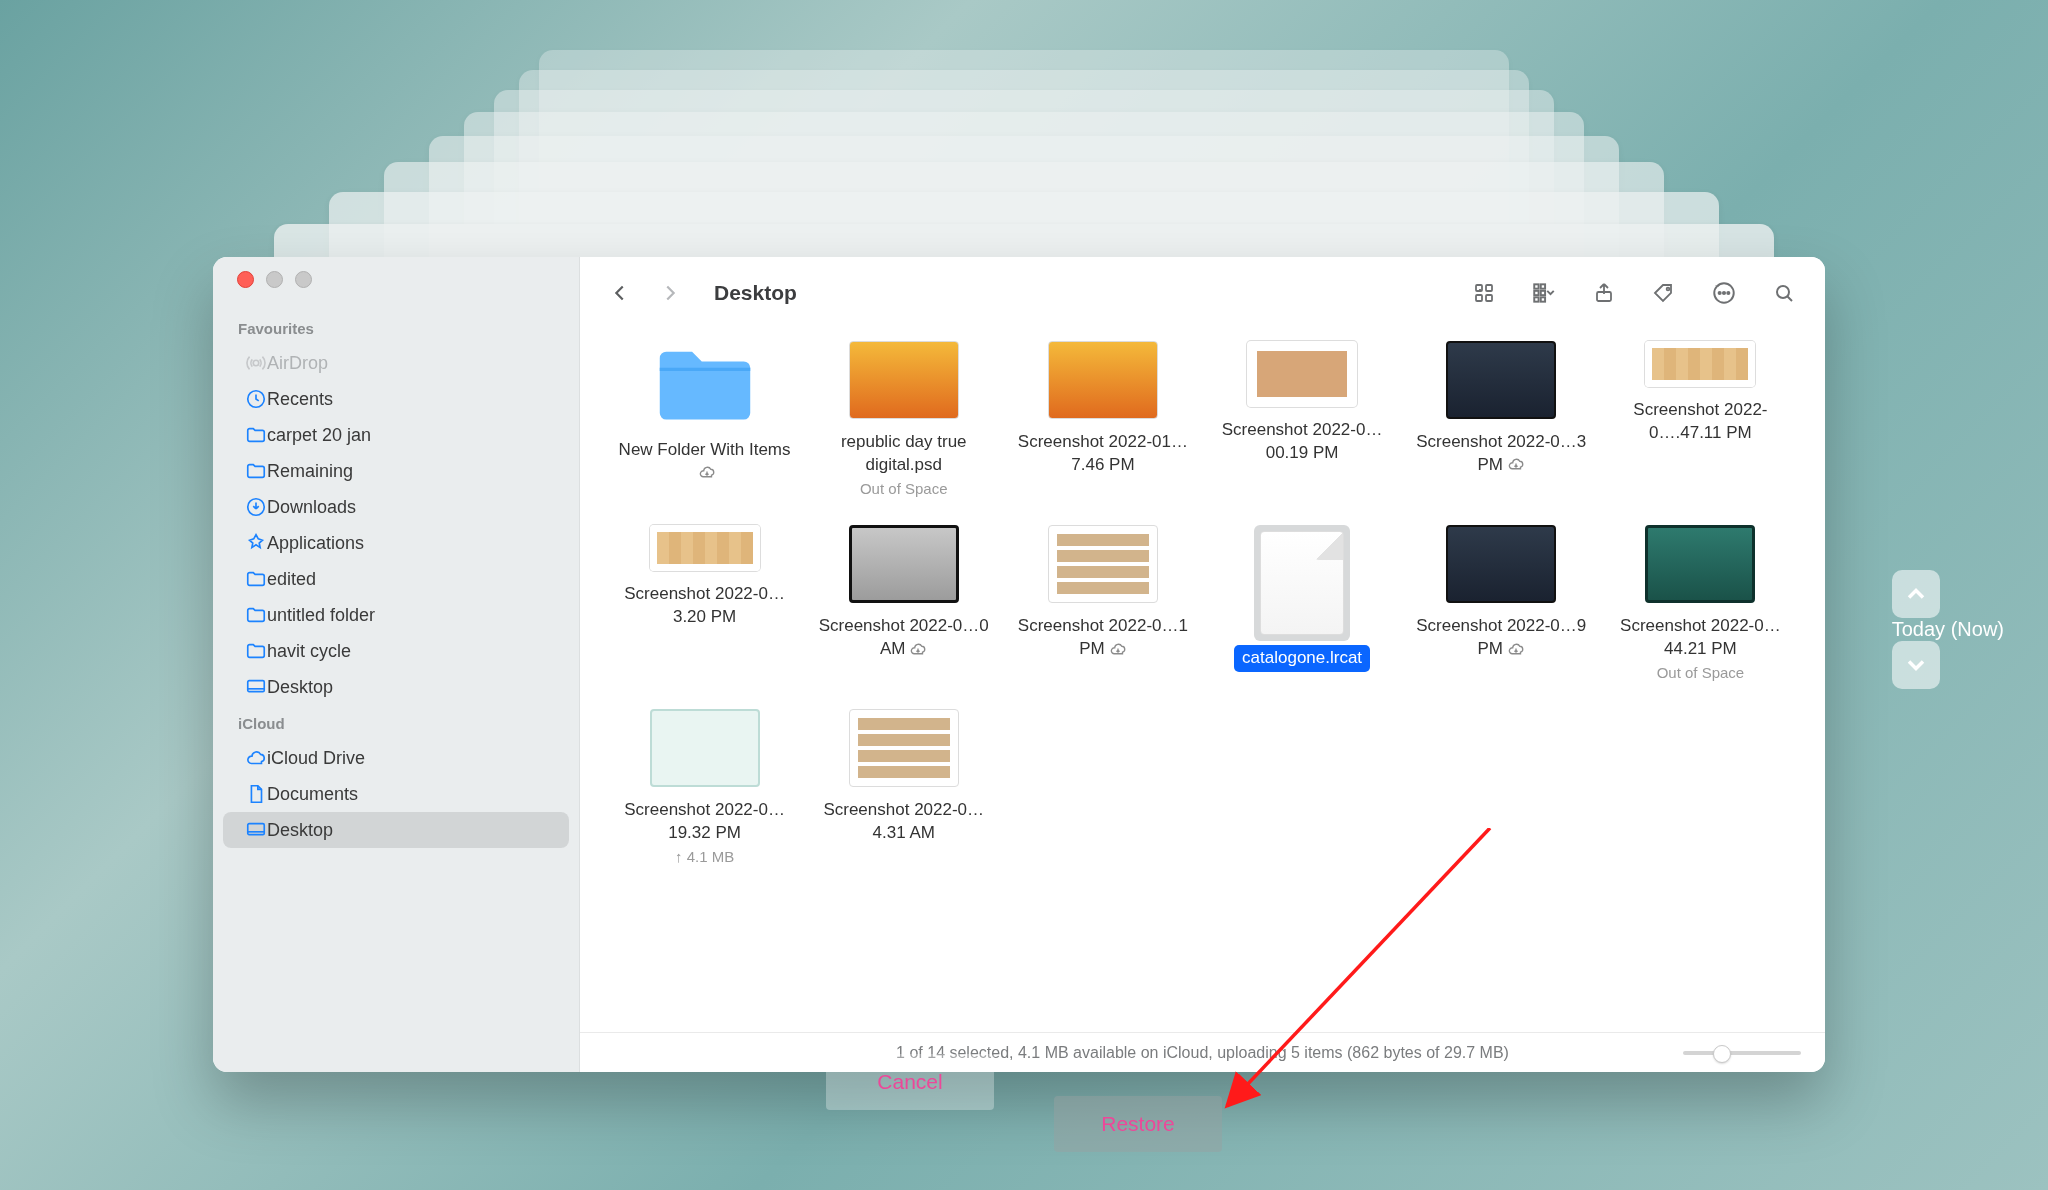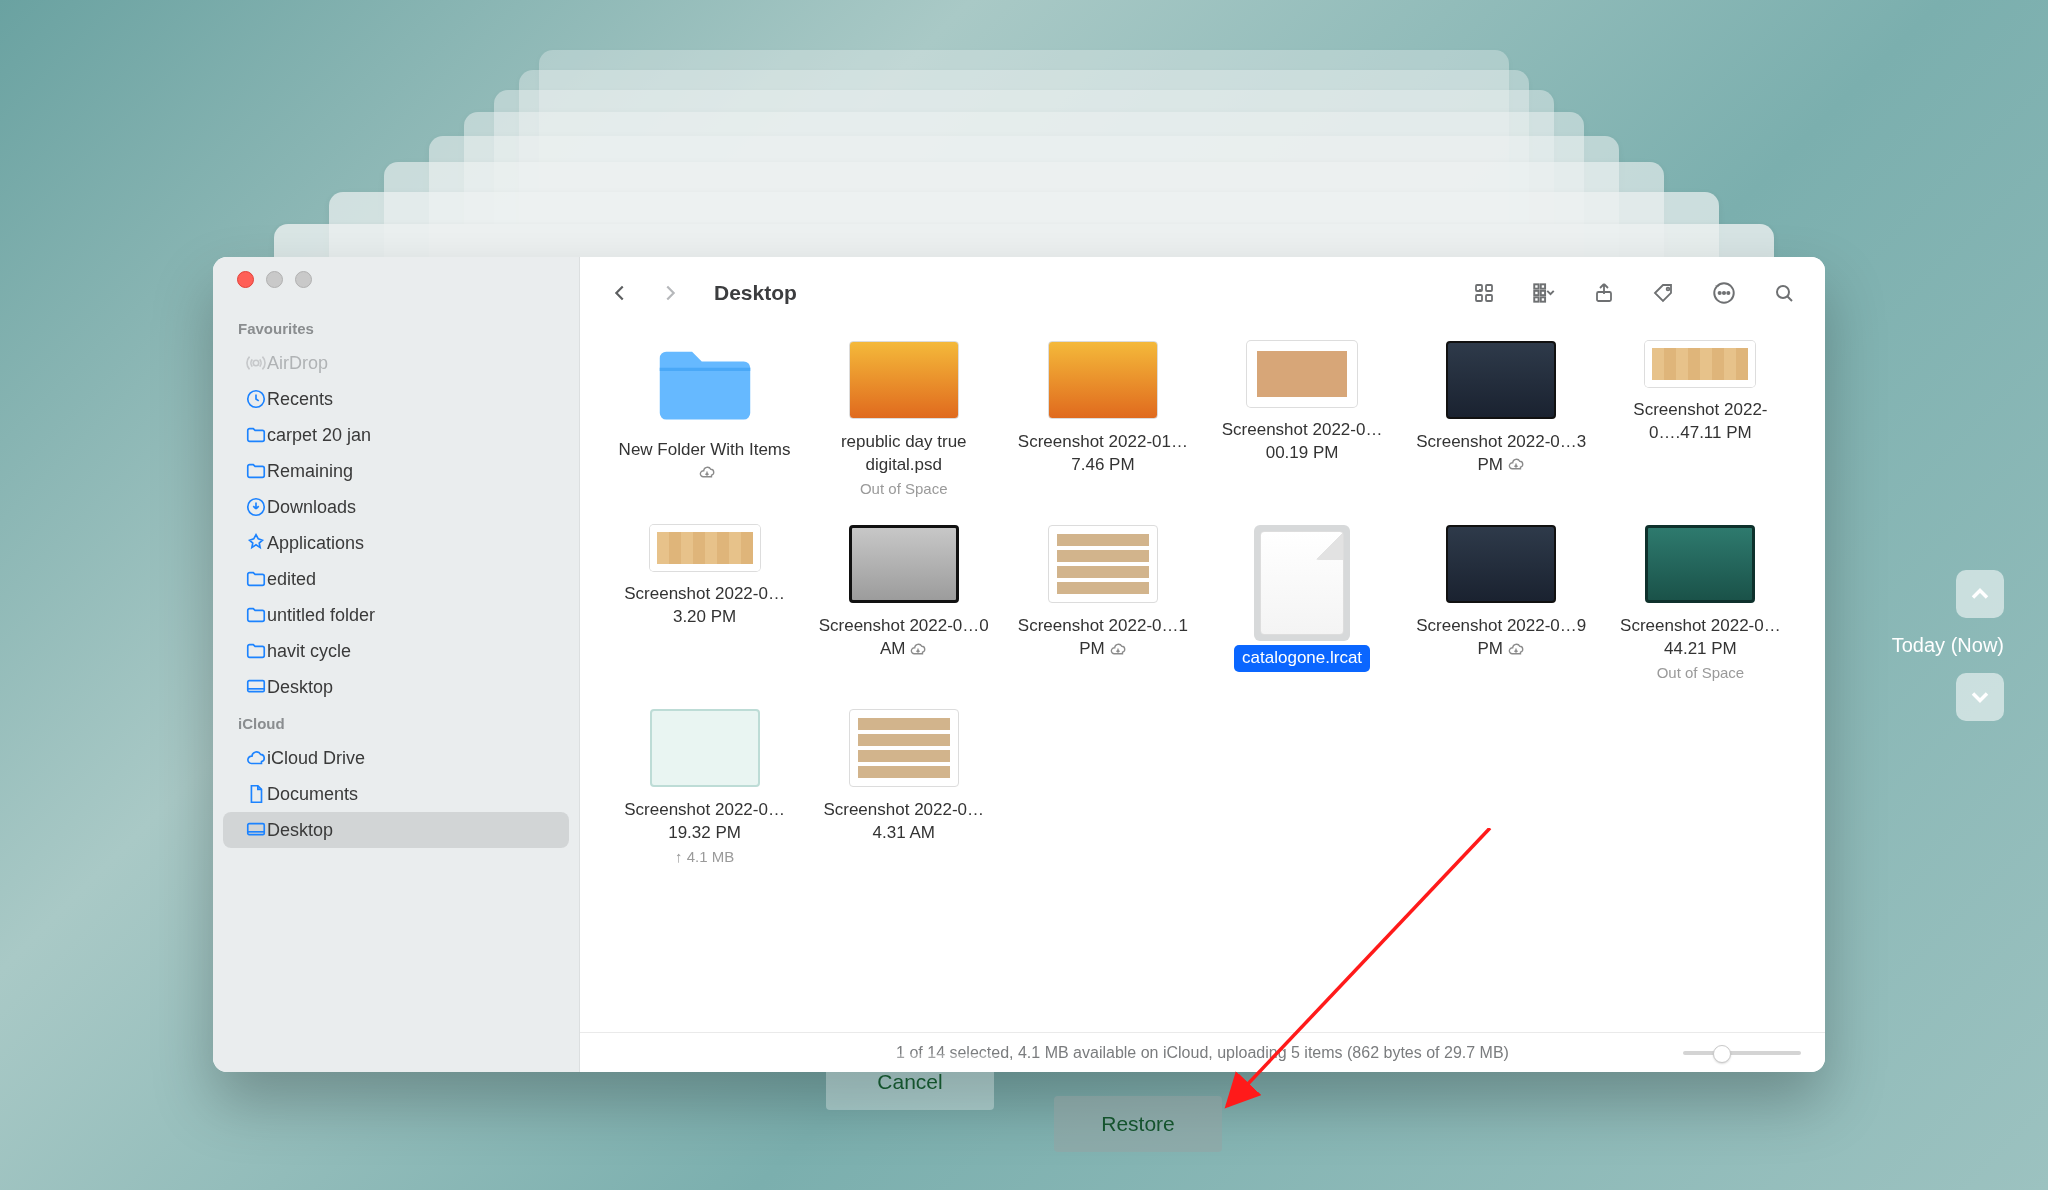--- a/index.html
+++ b/index.html
@@ -54,26 +54,26 @@
   .file-label { max-width: 190px; white-space: normal; }
   .file-label.selected { background: #0a66ff; color: #fff; border-radius: 5px; padding: 2px 8px; }
   .file-sub { font-size: 15px; color: #9a9a9a; margin-top: 2px; }
   .cloud-badge { display: inline-block; width: 18px; vertical-align: middle; color: #8b8b8b; margin-left: 4px; }
 
   .status-bar { height: 40px; border-top: 1px solid #eaeaea; display: flex; align-items: center; justify-content: center; font-size: 16px; color: #7a7c7e; position: relative; }
   .icon-slider { position: absolute; right: 24px; top: 50%; transform: translateY(-50%); width: 118px; height: 4px; background: #d4d4d4; border-radius: 2px; }
   .icon-slider::after { content: ""; position: absolute; left: 30px; top: -6px; width: 16px; height: 16px; background: #fff; border: 1px solid #c9c9c9; border-radius: 50%; box-shadow: 0 1px 2px rgba(0,0,0,0.15); }
 
   
-  .timeline { position: absolute; top: 570px; right: 44px; display: flex; flex-direction: column; align-items: flex-end; gap: 16px; color: #fff; font-size: 20px; }
+  .timeline { position: absolute; top: 570px; right: 44px; display: flex; flex-direction: column; align-items: flex-start; gap: 0; color: #fff; font-size: 20px; }
   .tl-btn { width: 48px; height: 48px; border-radius: 10px; background: rgba(255,255,255,0.55); display: flex; align-items: center; justify-content: center; color: #fff; }
 
   
   .bottom-buttons { position: absolute; bottom: 38px; left: 50%; transform: translateX(-50%); display: flex; gap: 60px; }
-  .btn { width: 168px; height: 56px; border: none; border-radius: 4px; font-size: 21px; color: #14532d; cursor: pointer; }
+  .btn { width: 168px; height: 56px; border: none; border-radius: 4px; font-size: 21px; color: #ec4899; cursor: pointer; }
   .btn-cancel  { background: rgba(255,255,255,0.30); }
   .btn-restore { background: rgba(150,160,160,0.48); margin-top: 42px; }
 
   
   .arrow { position: absolute; top: 828px; left: 1215px; width: 290px; height: 290px; pointer-events: none; }
 
   
   svg { display: block; }
 
   

